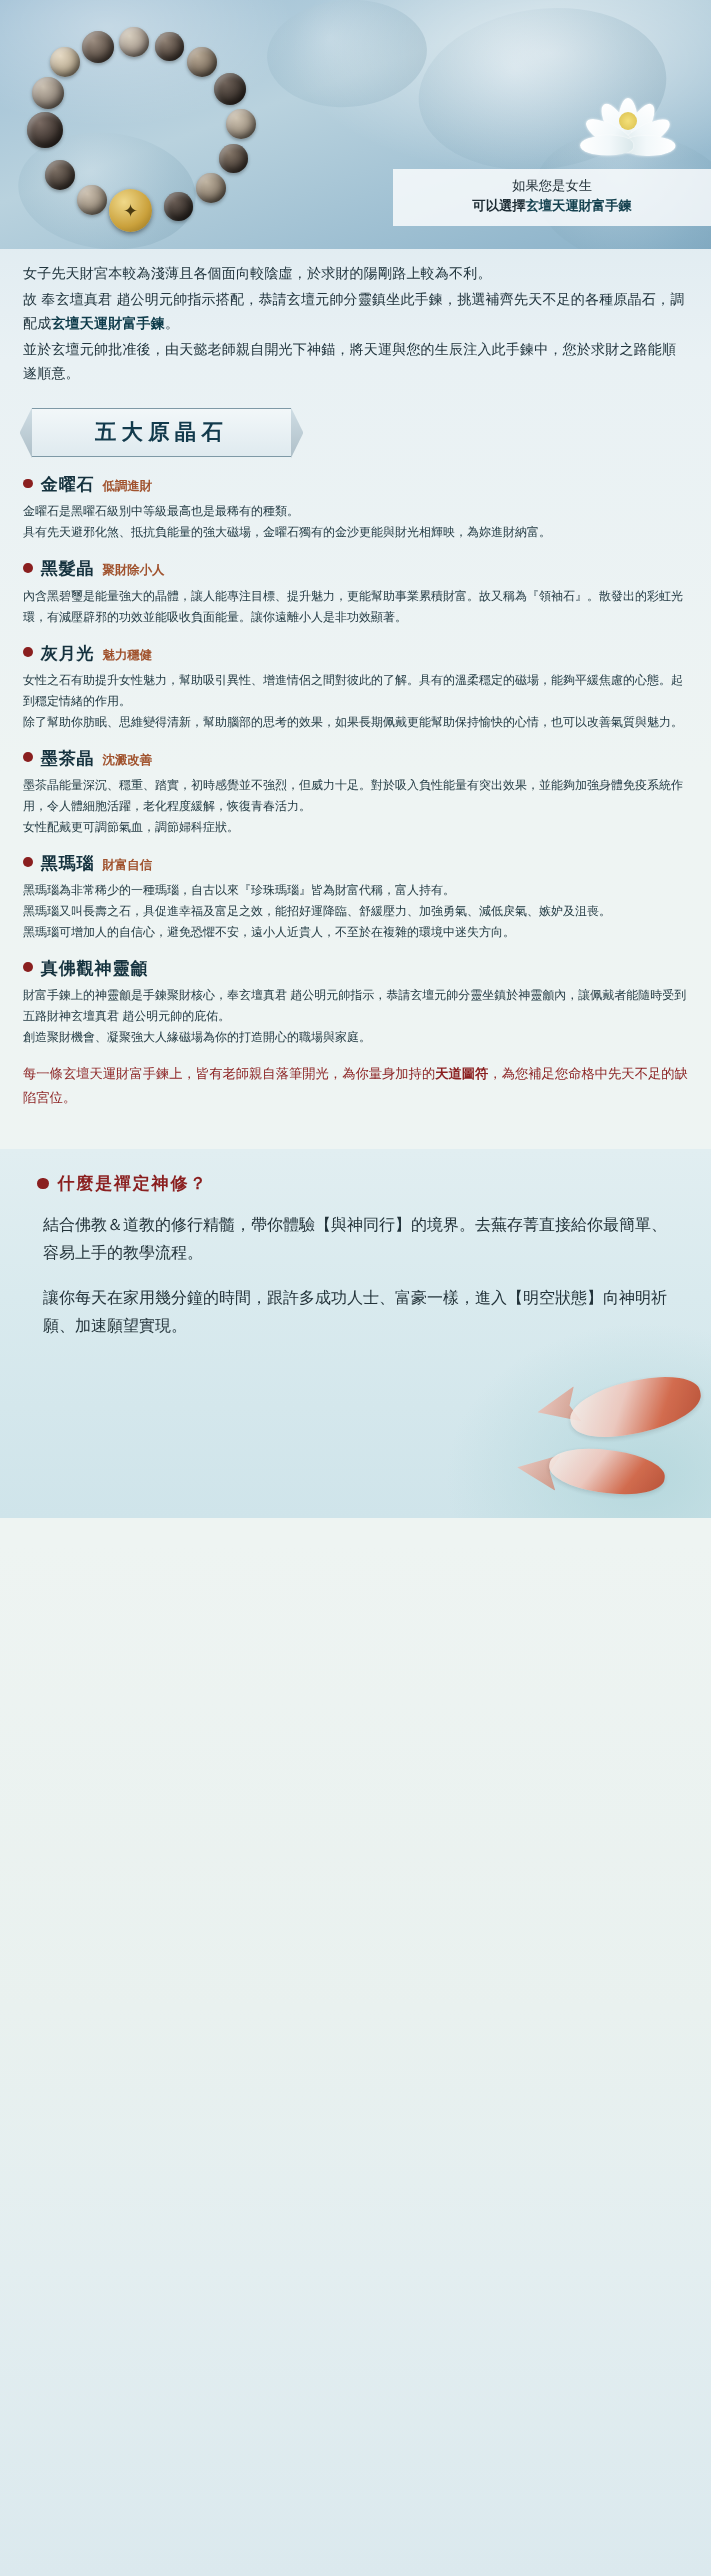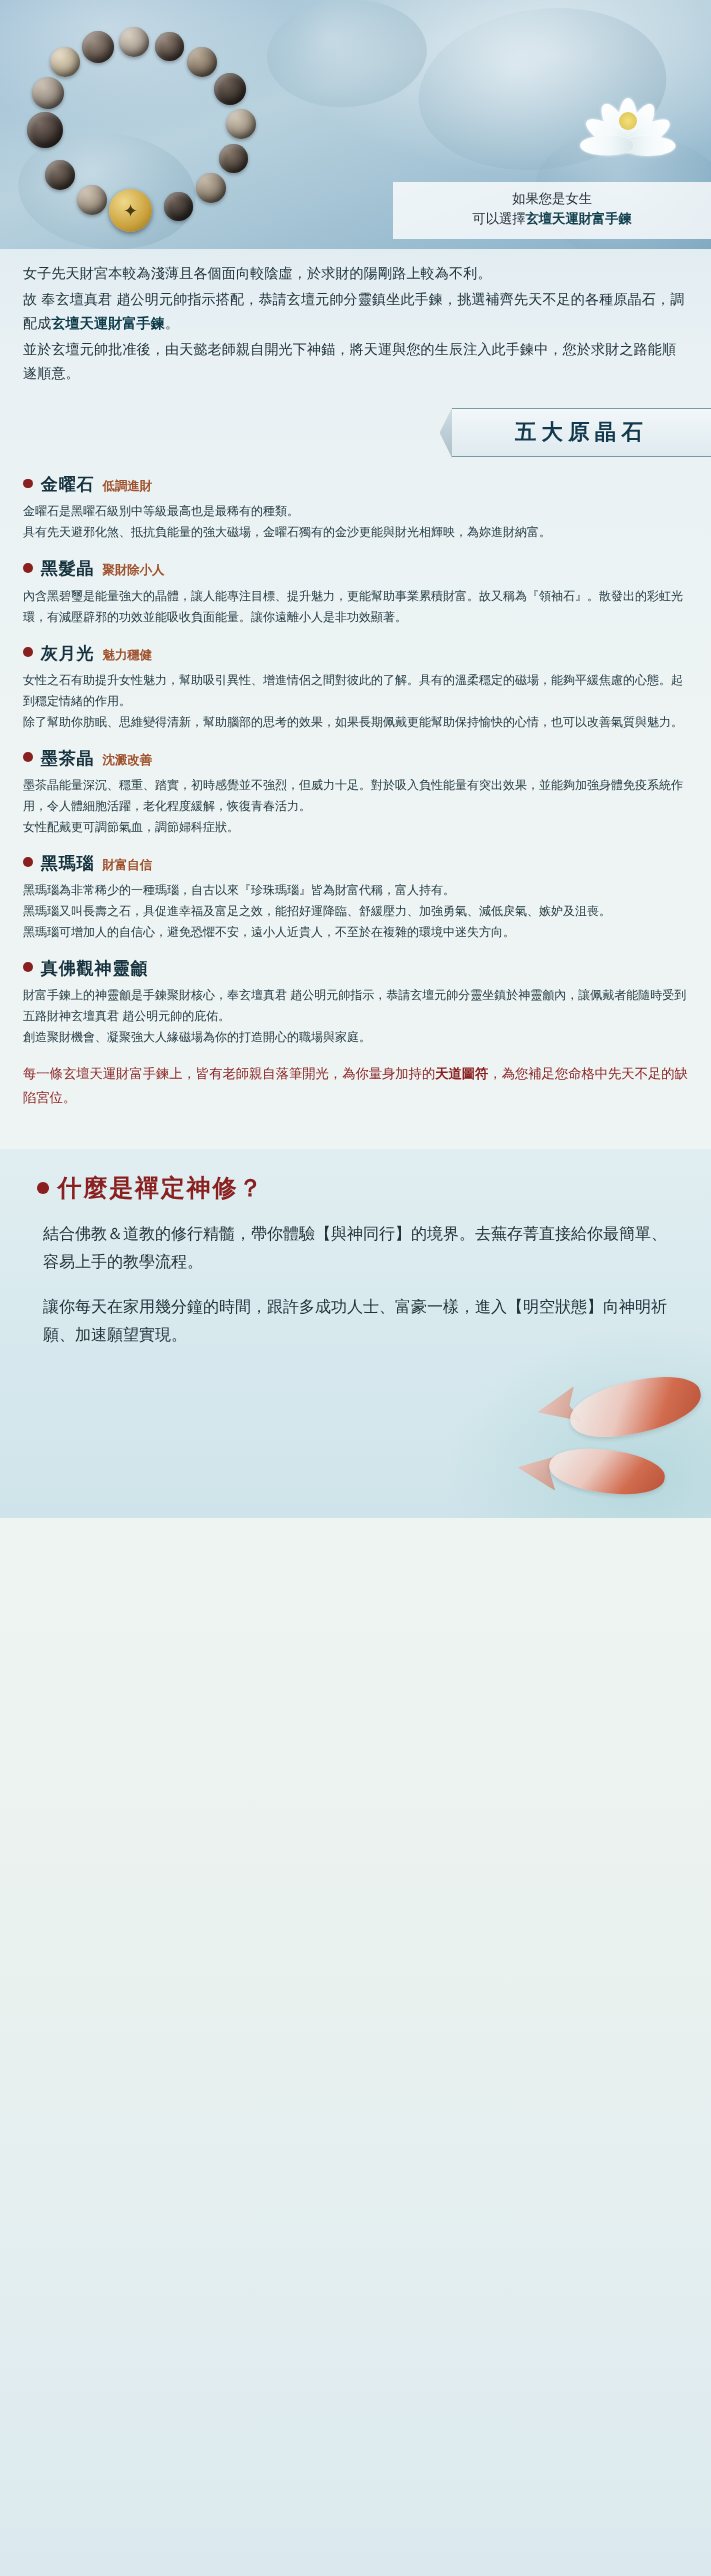--- a/index.html
+++ b/index.html
@@ -82,48 +82,49 @@
     width: 43px; height: 43px;
     border-radius: 50%;
     background: radial-gradient(circle at 35% 30%, #f0d98a, #caa13c 60%, #8d6c1d);
     box-shadow: 0 1.8px 5.3px rgba(0,0,0,0.45);
     display: flex; align-items: center; justify-content: center;
     color: #4a3a10; font-size: 18px;
   }
 
   .hero-badge {
     position: absolute;
-    right: 0; bottom: 10px;
+    right: 0; bottom: 23px;
     width: 293px;
     background: rgba(255,255,255,0.80);
     padding: 7.1px 12.4px 9px 12.4px;
     text-align: center;
     color: #1d2b33;
     font-size: 13.3px;
     line-height: 1.55;
   }
-  .hero-badge .b2 { font-size: 13.3px; }
+  .hero-badge .b2 { font-size: 13.3px; font-weight: bold; }
   .hero-badge b { color: #15414f; }
 
   
   .body-text {
     padding: 0 23px;
     color: #20343d;
     font-size: 14px;
     line-height: 1.72;
     letter-spacing: 0.2px;
   }
   .intro { padding-top: 12.4px; }
   .intro p { margin: 0 0 1.8px 0; }
   .intro b { color: #0e3b4a; }
 
   
   .banner-wrap {
-    display: flex; justify-content: flex-end;
+    display: flex; justify-content: flex-start;
     margin: 23px 0 16px 0;
+    padding-left: 32px;
   }
   .banner {
     position: relative;
     min-width: 187px;
     padding: 8px 36px 9.8px 36px;
     background: linear-gradient(180deg, #f2f7f9 0%, #dfeaef 100%);
     border-top: 1.8px solid #7e99a6;
     border-bottom: 1.8px solid #7e99a6;
     color: #123a4c;
     font-size: 21.3px;
@@ -182,21 +183,21 @@
     background: linear-gradient(180deg, #e1eef1 0%, #d9eaee 40%, #cfe4ea 100%);
     min-height: 293px;
   }
   .bottom-title {
     display: flex; align-items: center; gap: 9px;
     padding: 0 37px;
     margin-bottom: 16px;
   }
   .bottom-title .dot { width: 11.6px; height: 11.6px; top: 0; }
   .bottom-title .t {
-    font-size: 24px; font-weight: bold; color: #8a1f1f; letter-spacing: 1.8px;
+    font-size: 17px; font-weight: bold; color: #8a1f1f; letter-spacing: 1.8px;
   }
   .bottom p {
     margin: 0 0 16px 0;
     padding: 0 43px;
     font-size: 16px;
     line-height: 1.78;
     color: #23333a;
   }
   .koi {
     position: absolute;

